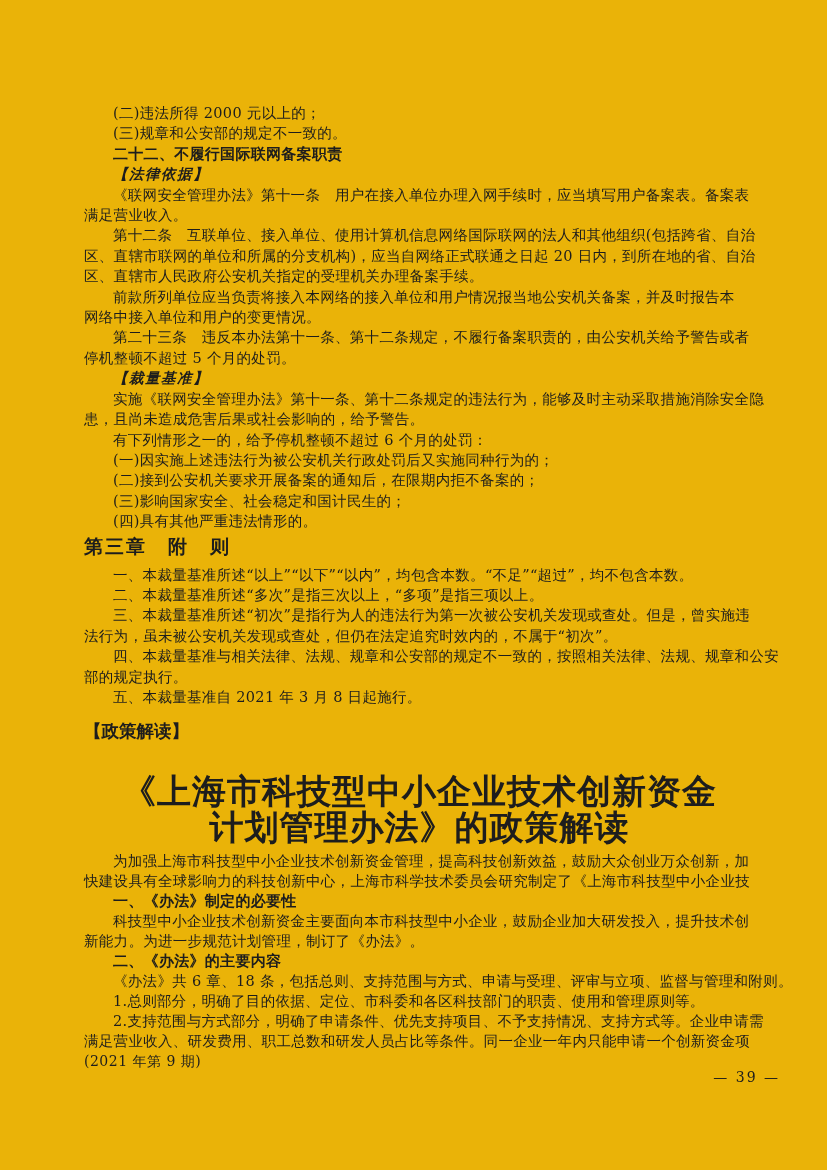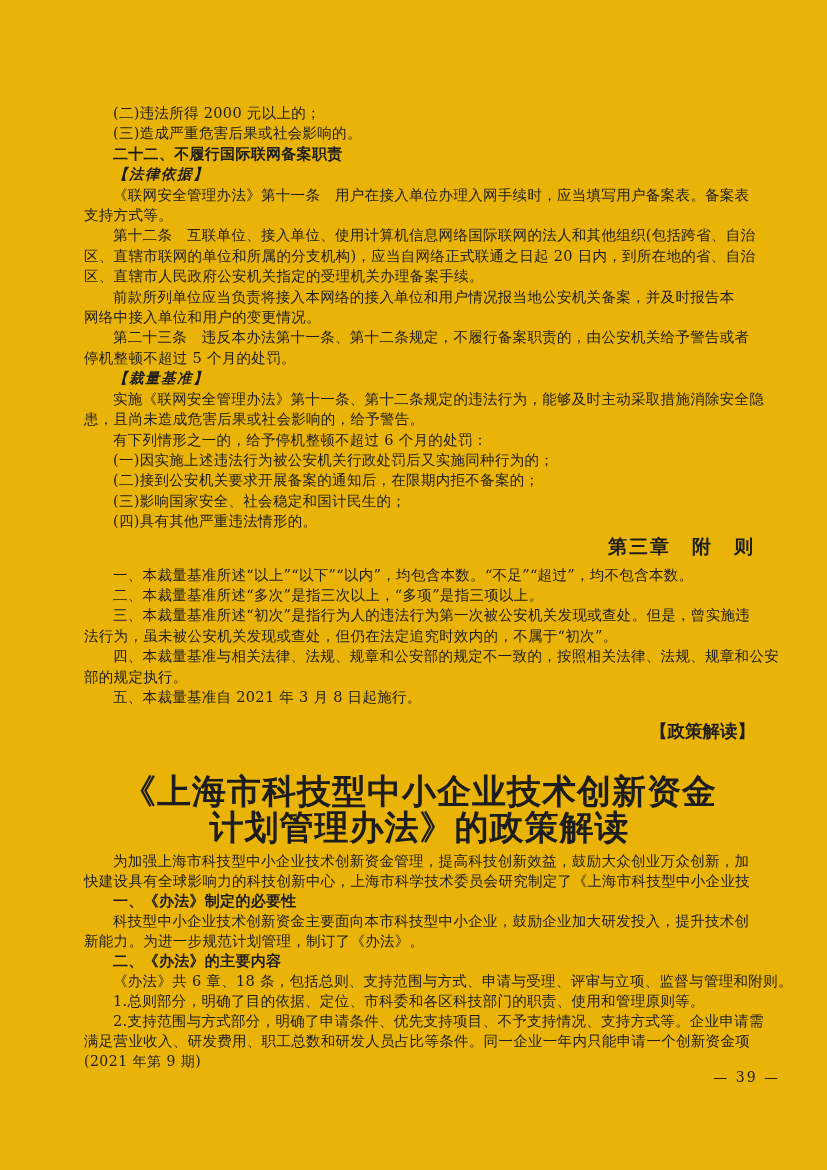--- a/index.html
+++ b/index.html
@@ -16,35 +16,34 @@
     font-size:14.5px;
     line-height:20.4px;
     letter-spacing:0.3px;
     white-space:nowrap;
   }
   .b3 .bline{line-height:20px;}
   .indent{padding-left:29px;}
   .hei{font-family:"DejaVu Sans","Liberation Sans",sans-serif;font-weight:bold;font-size:15px;}
   .kai{font-style:italic;font-weight:600;letter-spacing:1.5px;}
   .chapter{
-    text-align:right;
+    text-align:left;
     font-family:"DejaVu Sans","Liberation Sans",sans-serif;
     font-weight:bold;
     font-size:19px;
     line-height:24px;
     letter-spacing:2px;
     margin:2px 0 7px 0;
   }
   .policy-hdr{
     font-family:"DejaVu Sans","Liberation Sans",sans-serif;
     font-weight:bold;
     font-size:17.5px;
     line-height:24px;
     margin-top:12px;
-    text-align:right;
   }
   .title{
     text-align:center;
     font-weight:bold;
     font-size:34px;
     line-height:36px;
     letter-spacing:1px;
     margin-top:30px;
   }
   .b3{margin-top:6px;}
@@ -62,25 +61,25 @@
   }
 </style>
 </head>
 <body>
 
 <div class="page">
   <div class="content">
 
     <div>
       <div class="bline indent">(二)违法所得 2000 元以上的；</div>
-      <div class="bline indent">(三)造成严重危害后果或社会影响的。</div>
+      <div class="bline indent">(三)规章和公安部的规定不一致的。</div>
       <div class="bline indent hei">二十二、不履行国际联网备案职责</div>
       <div class="bline indent kai">【法律依据】</div>
       <div class="bline indent">《联网安全管理办法》第十一条　用户在接入单位办理入网手续时，应当填写用户备案表。备案表</div>
-      <div class="bline">支持方式等。</div>
+      <div class="bline">满足营业收入。</div>
       <div class="bline indent">第十二条　互联单位、接入单位、使用计算机信息网络国际联网的法人和其他组织(包括跨省、自治</div>
       <div class="bline">区、直辖市联网的单位和所属的分支机构)，应当自网络正式联通之日起 20 日内，到所在地的省、自治</div>
       <div class="bline">区、直辖市人民政府公安机关指定的受理机关办理备案手续。</div>
       <div class="bline indent">前款所列单位应当负责将接入本网络的接入单位和用户情况报当地公安机关备案，并及时报告本</div>
       <div class="bline">网络中接入单位和用户的变更情况。</div>
       <div class="bline indent">第二十三条　违反本办法第十一条、第十二条规定，不履行备案职责的，由公安机关给予警告或者</div>
       <div class="bline">停机整顿不超过 5 个月的处罚。</div>
       <div class="bline indent kai">【裁量基准】</div>
       <div class="bline indent">实施《联网安全管理办法》第十一条、第十二条规定的违法行为，能够及时主动采取措施消除安全隐</div>
       <div class="bline">患，且尚未造成危害后果或社会影响的，给予警告。</div>

